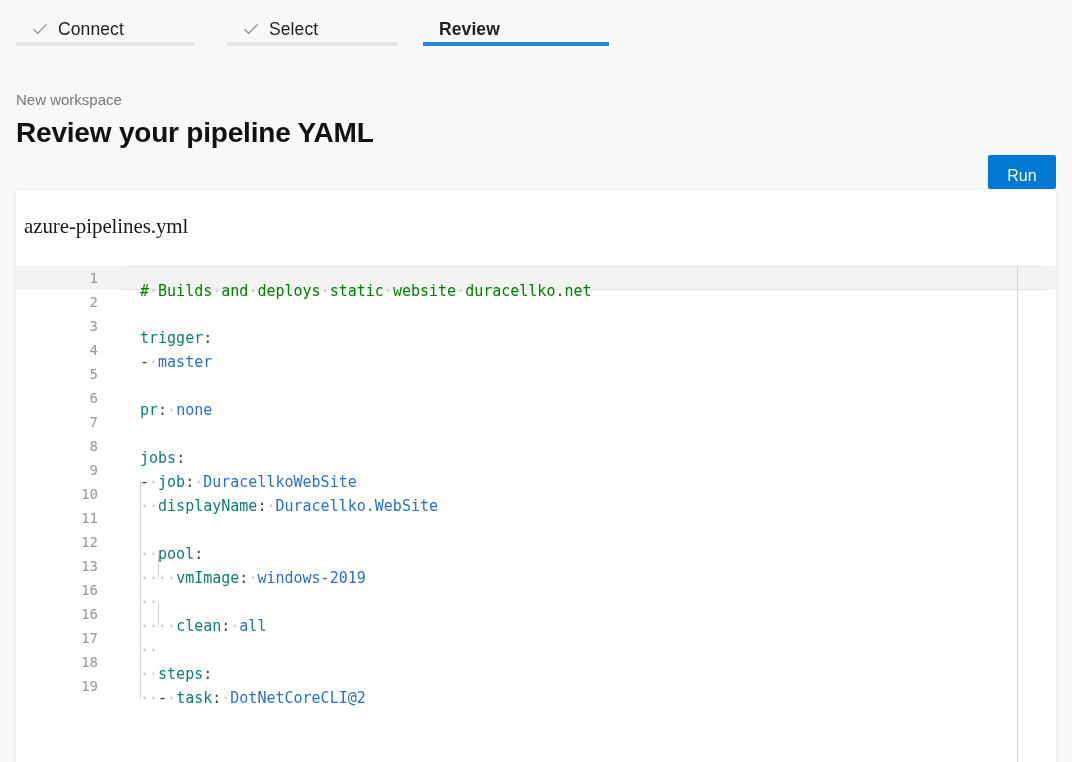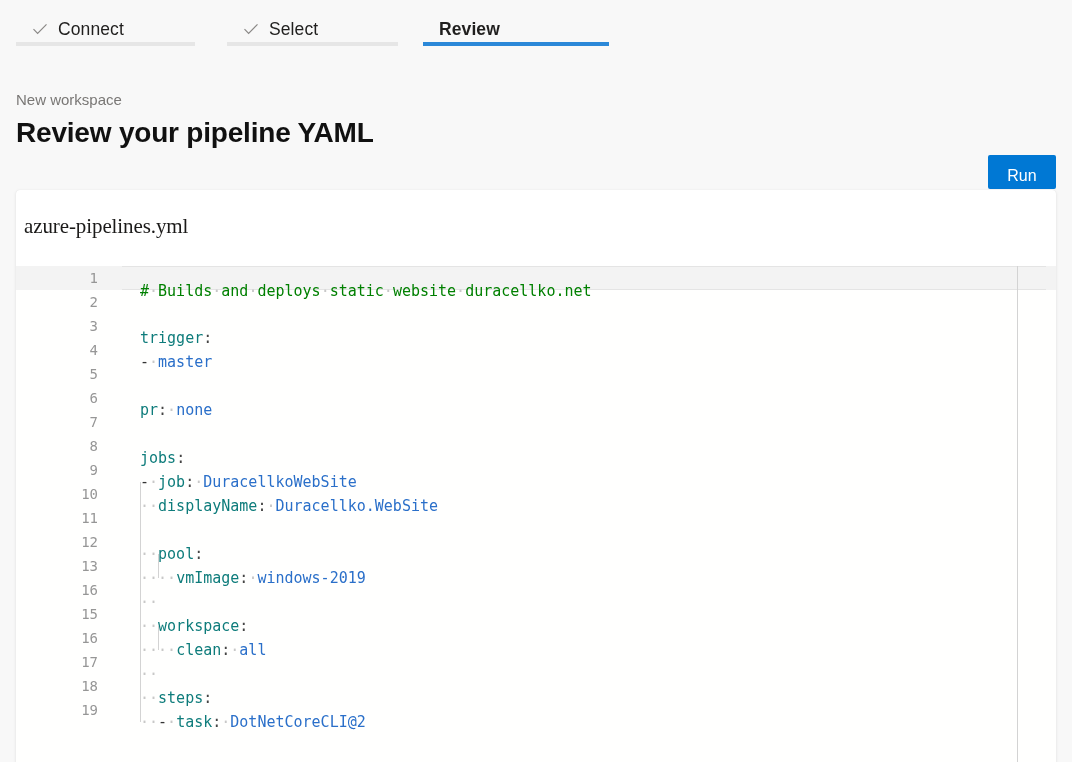--- a/index.html
+++ b/index.html
@@ -278,21 +278,20 @@
         <div class="code-line"><div class="line-no">5</div><div class="line-body-wrap"><span class="line-body"></span></div></div>
         <div class="code-line"><div class="line-no">6</div><div class="line-body-wrap"><span class="line-body"><span class="t-key">pr</span><span class="t-punct">:</span><span class="t-ws">·</span><span class="t-value">none</span></span></div></div>
         <div class="code-line"><div class="line-no">7</div><div class="line-body-wrap"><span class="line-body"></span></div></div>
         <div class="code-line"><div class="line-no">8</div><div class="line-body-wrap"><span class="line-body"><span class="t-key">jobs</span><span class="t-punct">:</span></span></div></div>
         <div class="code-line"><div class="line-no">9</div><div class="line-body-wrap"><span class="line-body"><span class="t-dash">-</span><span class="t-ws">·</span><span class="t-key">job</span><span class="t-punct">:</span><span class="t-ws">·</span><span class="t-value">DuracellkoWebSite</span></span></div></div>
         <div class="code-line"><div class="line-no">10</div><div class="line-body-wrap"><div class="guide g0"></div><span class="line-body"><span class="t-ws">·</span><span class="t-ws">·</span><span class="t-key">displayName</span><span class="t-punct">:</span><span class="t-ws">·</span><span class="t-value">Duracellko.WebSite</span></span></div></div>
         <div class="code-line"><div class="line-no">11</div><div class="line-body-wrap"><div class="guide g0"></div><span class="line-body"></span></div></div>
         <div class="code-line"><div class="line-no">12</div><div class="line-body-wrap"><div class="guide g0"></div><span class="line-body"><span class="t-ws">·</span><span class="t-ws">·</span><span class="t-key">pool</span><span class="t-punct">:</span></span></div></div>
         <div class="code-line"><div class="line-no">13</div><div class="line-body-wrap"><div class="guide g0"></div><div class="guide g1"></div><span class="line-body"><span class="t-ws">·</span><span class="t-ws">·</span><span class="t-ws">·</span><span class="t-ws">·</span><span class="t-key">vmImage</span><span class="t-punct">:</span><span class="t-ws">·</span><span class="t-value">windows-2019</span></span></div></div>
         <div class="code-line"><div class="line-no">16</div><div class="line-body-wrap"><div class="guide g0"></div><span class="line-body"><span class="t-ws">·</span><span class="t-ws">·</span></span></div></div>
-        <div class="code-line"><div class="line-no">15</div><div class="line-body-wrap"><div class="guide g0"></div><span class="line-body"><span class="t-ws">·</span><span class="t-ws">·</span><span class="t-key">workspace</span><span class="t-punct">:</span></span></div></div>
         <div class="code-line"><div class="line-no">16</div><div class="line-body-wrap"><div class="guide g0"></div><div class="guide g1"></div><span class="line-body"><span class="t-ws">·</span><span class="t-ws">·</span><span class="t-ws">·</span><span class="t-ws">·</span><span class="t-key">clean</span><span class="t-punct">:</span><span class="t-ws">·</span><span class="t-value">all</span></span></div></div>
         <div class="code-line"><div class="line-no">17</div><div class="line-body-wrap"><div class="guide g0"></div><span class="line-body"><span class="t-ws">·</span><span class="t-ws">·</span></span></div></div>
         <div class="code-line"><div class="line-no">18</div><div class="line-body-wrap"><div class="guide g0"></div><span class="line-body"><span class="t-ws">·</span><span class="t-ws">·</span><span class="t-key">steps</span><span class="t-punct">:</span></span></div></div>
         <div class="code-line"><div class="line-no">19</div><div class="line-body-wrap"><div class="guide g0"></div><span class="line-body"><span class="t-ws">·</span><span class="t-ws">·</span><span class="t-dash">-</span><span class="t-ws">·</span><span class="t-key">task</span><span class="t-punct">:</span><span class="t-ws">·</span><span class="t-value">DotNetCoreCLI@2</span></span></div></div>
       </div>
     <div id="vertical-ruler"></div>
   </div>
 </div>
 
 </body></html>

